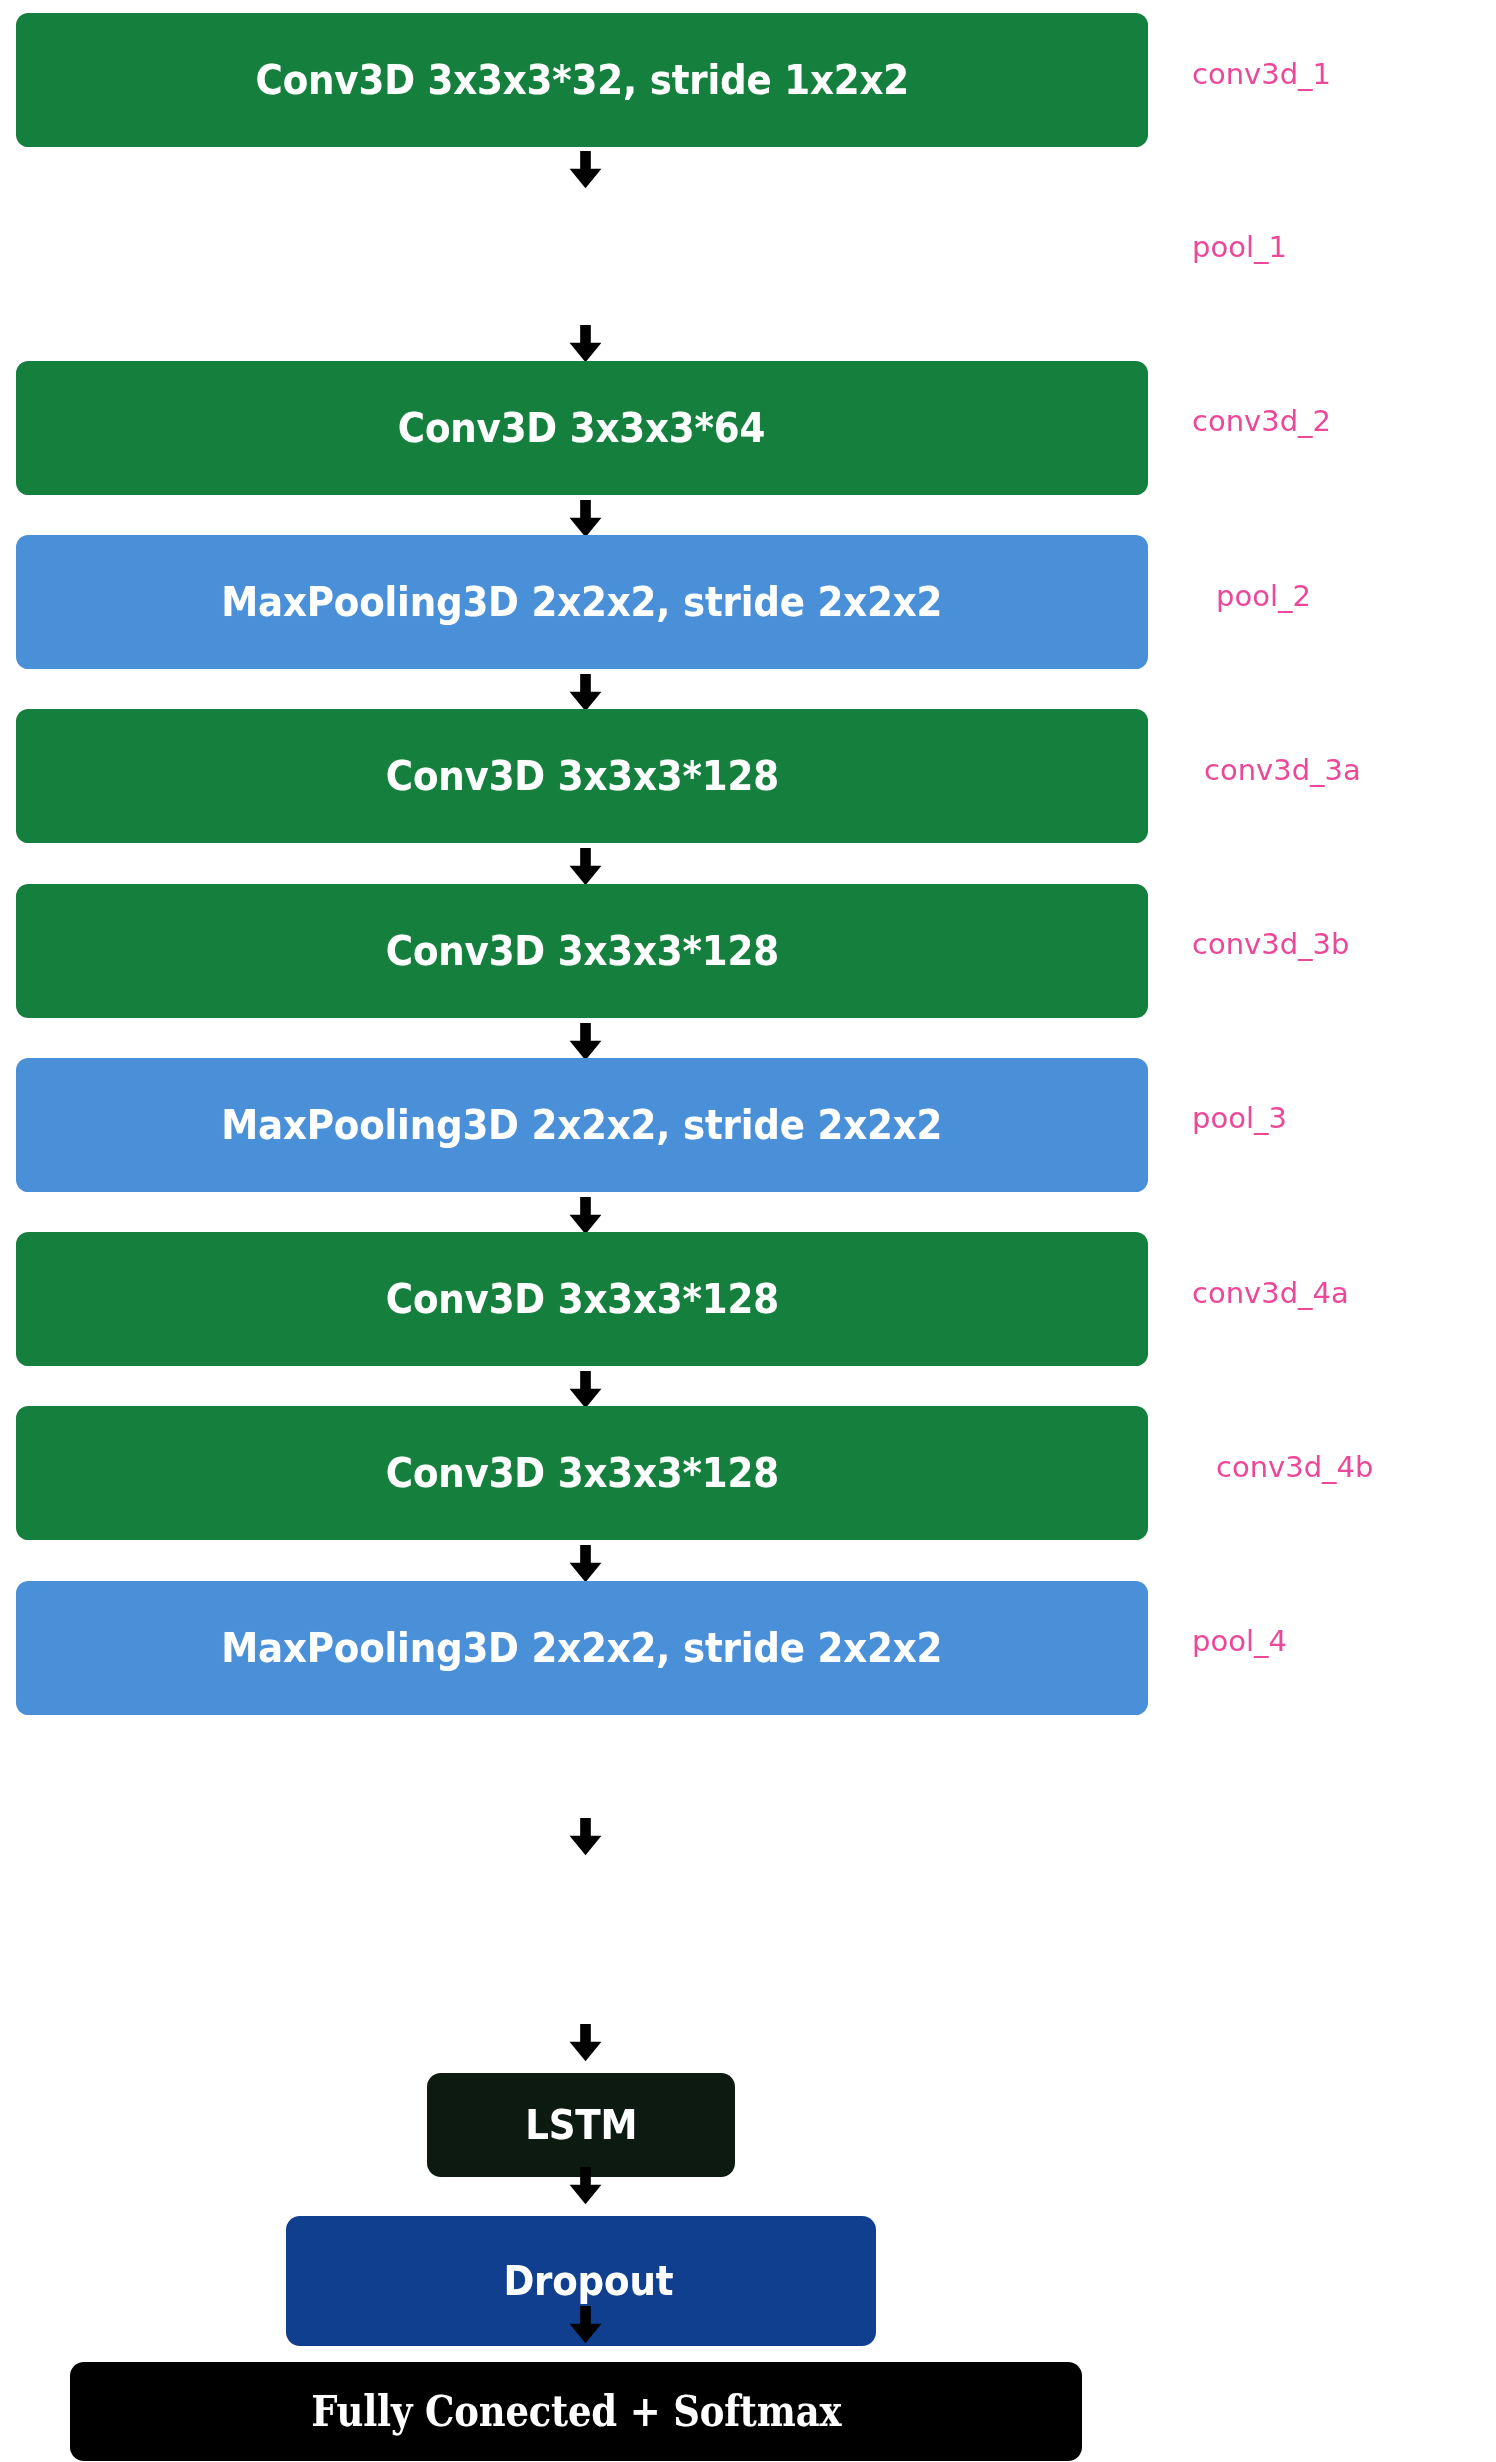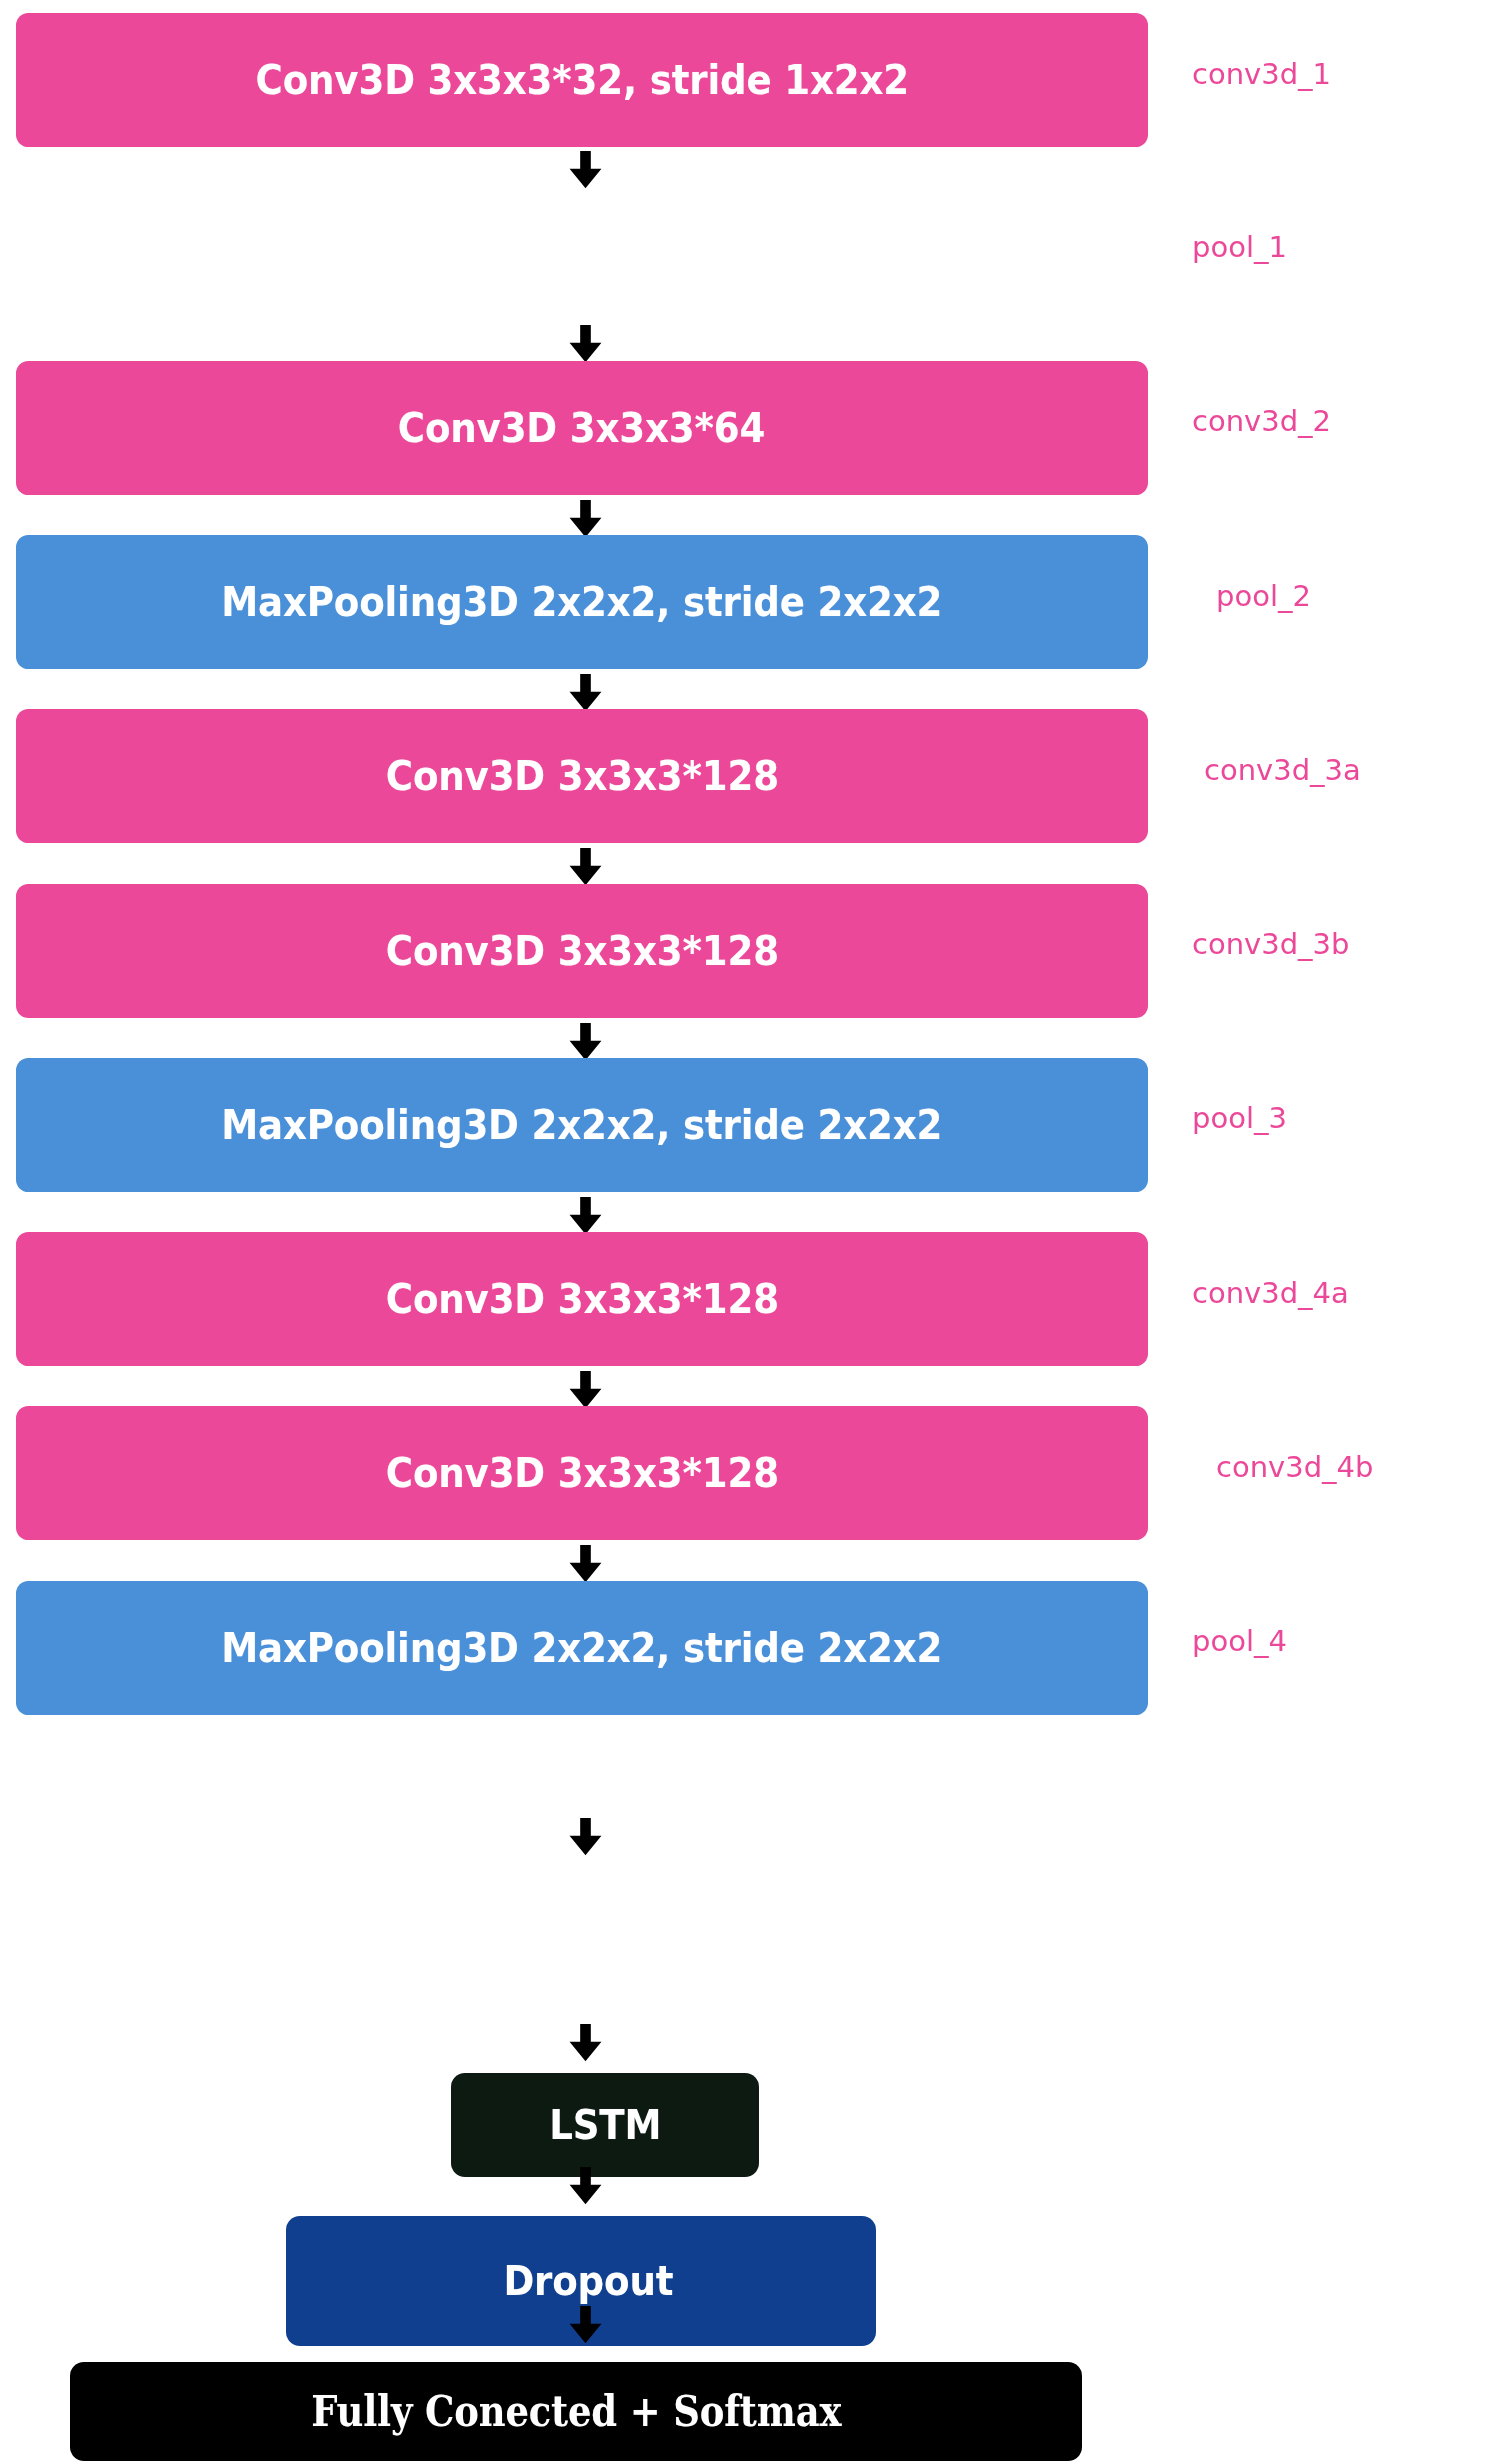--- a/index.html
+++ b/index.html
@@ -42,40 +42,39 @@
   }
 
   
   .box.wide {
     left: 16px;
     width: 1132px;
     height: 134px;
     font-size: 40px;
   }
 
-  .box.conv   { background: #ec4899; text-align: center; }
+  .box.conv   { background: #15803d; text-align: center; }
   .box.pool   { background: #4a90d9; }
 
   
   .box.batchnorm {
     left: 255px;
     width: 669px;
     height: 121px;
     background: #1e110e;
     font-size: 40px;
     border-radius: 14px;
   }
   .box.lstm {
     left: 427px;
     width: 308px;
     height: 104px;
     background: #0c1a12;
     font-size: 40px;
     border-radius: 14px;
-    margin-left: 24px;
   }
   .box.dropout {
     left: 286px;
     width: 590px;
     height: 130px;
     background: #103f8f;
     font-size: 40px;
     border-radius: 14px;
     padding-left: 14px;
   }

